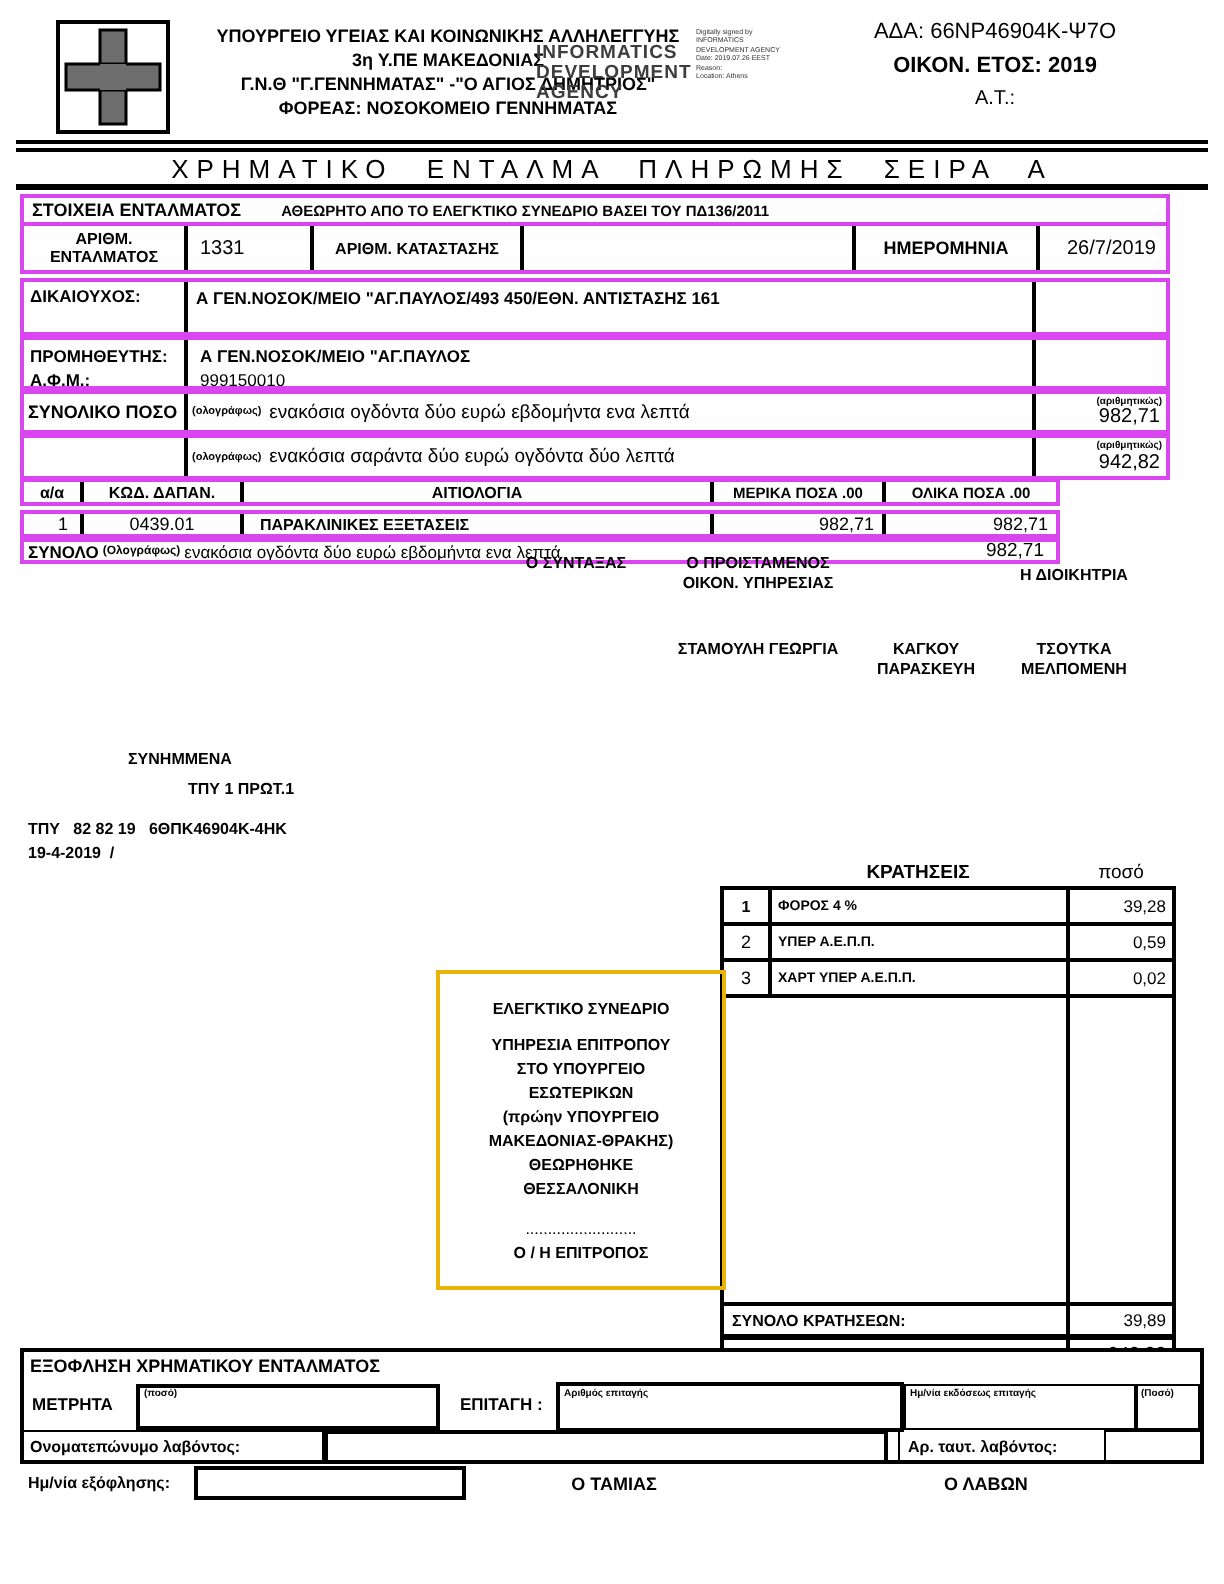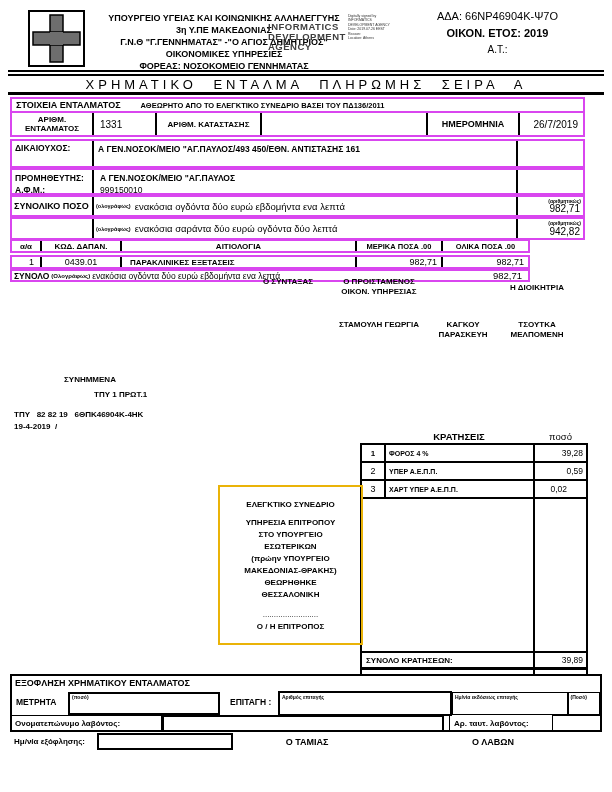--- a/index.html
+++ b/index.html
@@ -38,21 +38,20 @@
       <rect x="22" y="5" width="13" height="47" fill="#6e6e6e" stroke="#000000" stroke-width="1.5"></rect>
       <rect x="5" y="22" width="47" height="13" fill="#6e6e6e" stroke="#000000" stroke-width="1.5"></rect>
       <rect x="22" y="22" width="13" height="13" fill="#6e6e6e"></rect>
     </svg>
   </div>
 
   <div class="abs ctr org-lines" style="left:88px;top:12px;width:272px;">
     <div>ΥΠΟΥΡΓΕΙΟ ΥΓΕΙΑΣ ΚΑΙ ΚΟΙΝΩΝΙΚΗΣ ΑΛΛΗΛΕΓΓΥΗΣ</div>
     <div>3η Υ.ΠΕ ΜΑΚΕΔΟΝΙΑΣ</div>
     <div>Γ.Ν.Θ "Γ.ΓΕΝΝΗΜΑΤΑΣ" -"Ο ΑΓΙΟΣ ΔΗΜΗΤΡΙΟΣ"</div>
-    <div>ΟΙΚΟΝΟΜΙΚΕΣ ΥΠΗΡΕΣΙΕΣ</div>
     <div>ΦΟΡΕΑΣ: ΝΟΣΟΚΟΜΕΙΟ ΓΕΝΝΗΜΑΤΑΣ</div>
   </div>
 
   <div class="abs stamp-agency" style="left:268px;top:22px;width:84px;">INFORMATICS DEVELOPMENT AGENCY</div>
 
   <div class="abs stamp-tiny" style="left:348px;top:14px;width:58px;">
     <div>Digitally signed by</div>
     <div>INFORMATICS</div>
     <div>DEVELOPMENT AGENCY</div>
     <div>Date: 2019.07.26 EEST</div>
@@ -177,21 +176,21 @@
       <div class="last rt flexmid ded-amt" style="flex:1;justify-content:flex-end;padding-right:3px;">39,28</div>
     </div>
     <div style="display:flex;height:16px;border-bottom:2px solid #000;">
       <div class="cell lbl8 flexmid" style="width:24px;justify-content:center;font-weight:normal;font-size:9px;">2</div>
       <div class="cell b flexmid" style="width:149px;padding-left:3px;font-size:7px;">ΥΠΕΡ Α.Ε.Π.Π.</div>
       <div class="last rt flexmid ded-amt" style="flex:1;justify-content:flex-end;padding-right:3px;">0,59</div>
     </div>
     <div style="display:flex;height:16px;border-bottom:2px solid #000;">
       <div class="cell lbl8 flexmid" style="width:24px;justify-content:center;font-weight:normal;font-size:9px;">3</div>
       <div class="cell b flexmid" style="width:149px;padding-left:3px;font-size:7px;">ΧΑΡΤ ΥΠΕΡ Α.Ε.Π.Π.</div>
-      <div class="last rt flexmid ded-amt" style="flex:1;justify-content:flex-end;padding-right:19px;">0,02</div>
+      <div class="last rt flexmid ded-amt" style="flex:1;justify-content:flex-end;padding-right:3px;">0,02</div>
     </div>
     <div style="display:flex;height:152px;">
       <div class="cell" style="width:173px;"></div>
       <div class="last" style="flex:1;"></div>
     </div>
     <div style="display:flex;height:14px;border-top:2px solid #000;">
       <div class="cell lbl8 flexmid" style="width:173px;padding-left:4px;">ΣΥΝΟΛΟ ΚΡΑΤΗΣΕΩΝ:</div>
       <div class="last rt flexmid ded-amt" style="flex:1;justify-content:flex-end;padding-right:3px;">39,89</div>
     </div>
     <div style="display:flex;height:15px;border-top:3px solid #000;">

